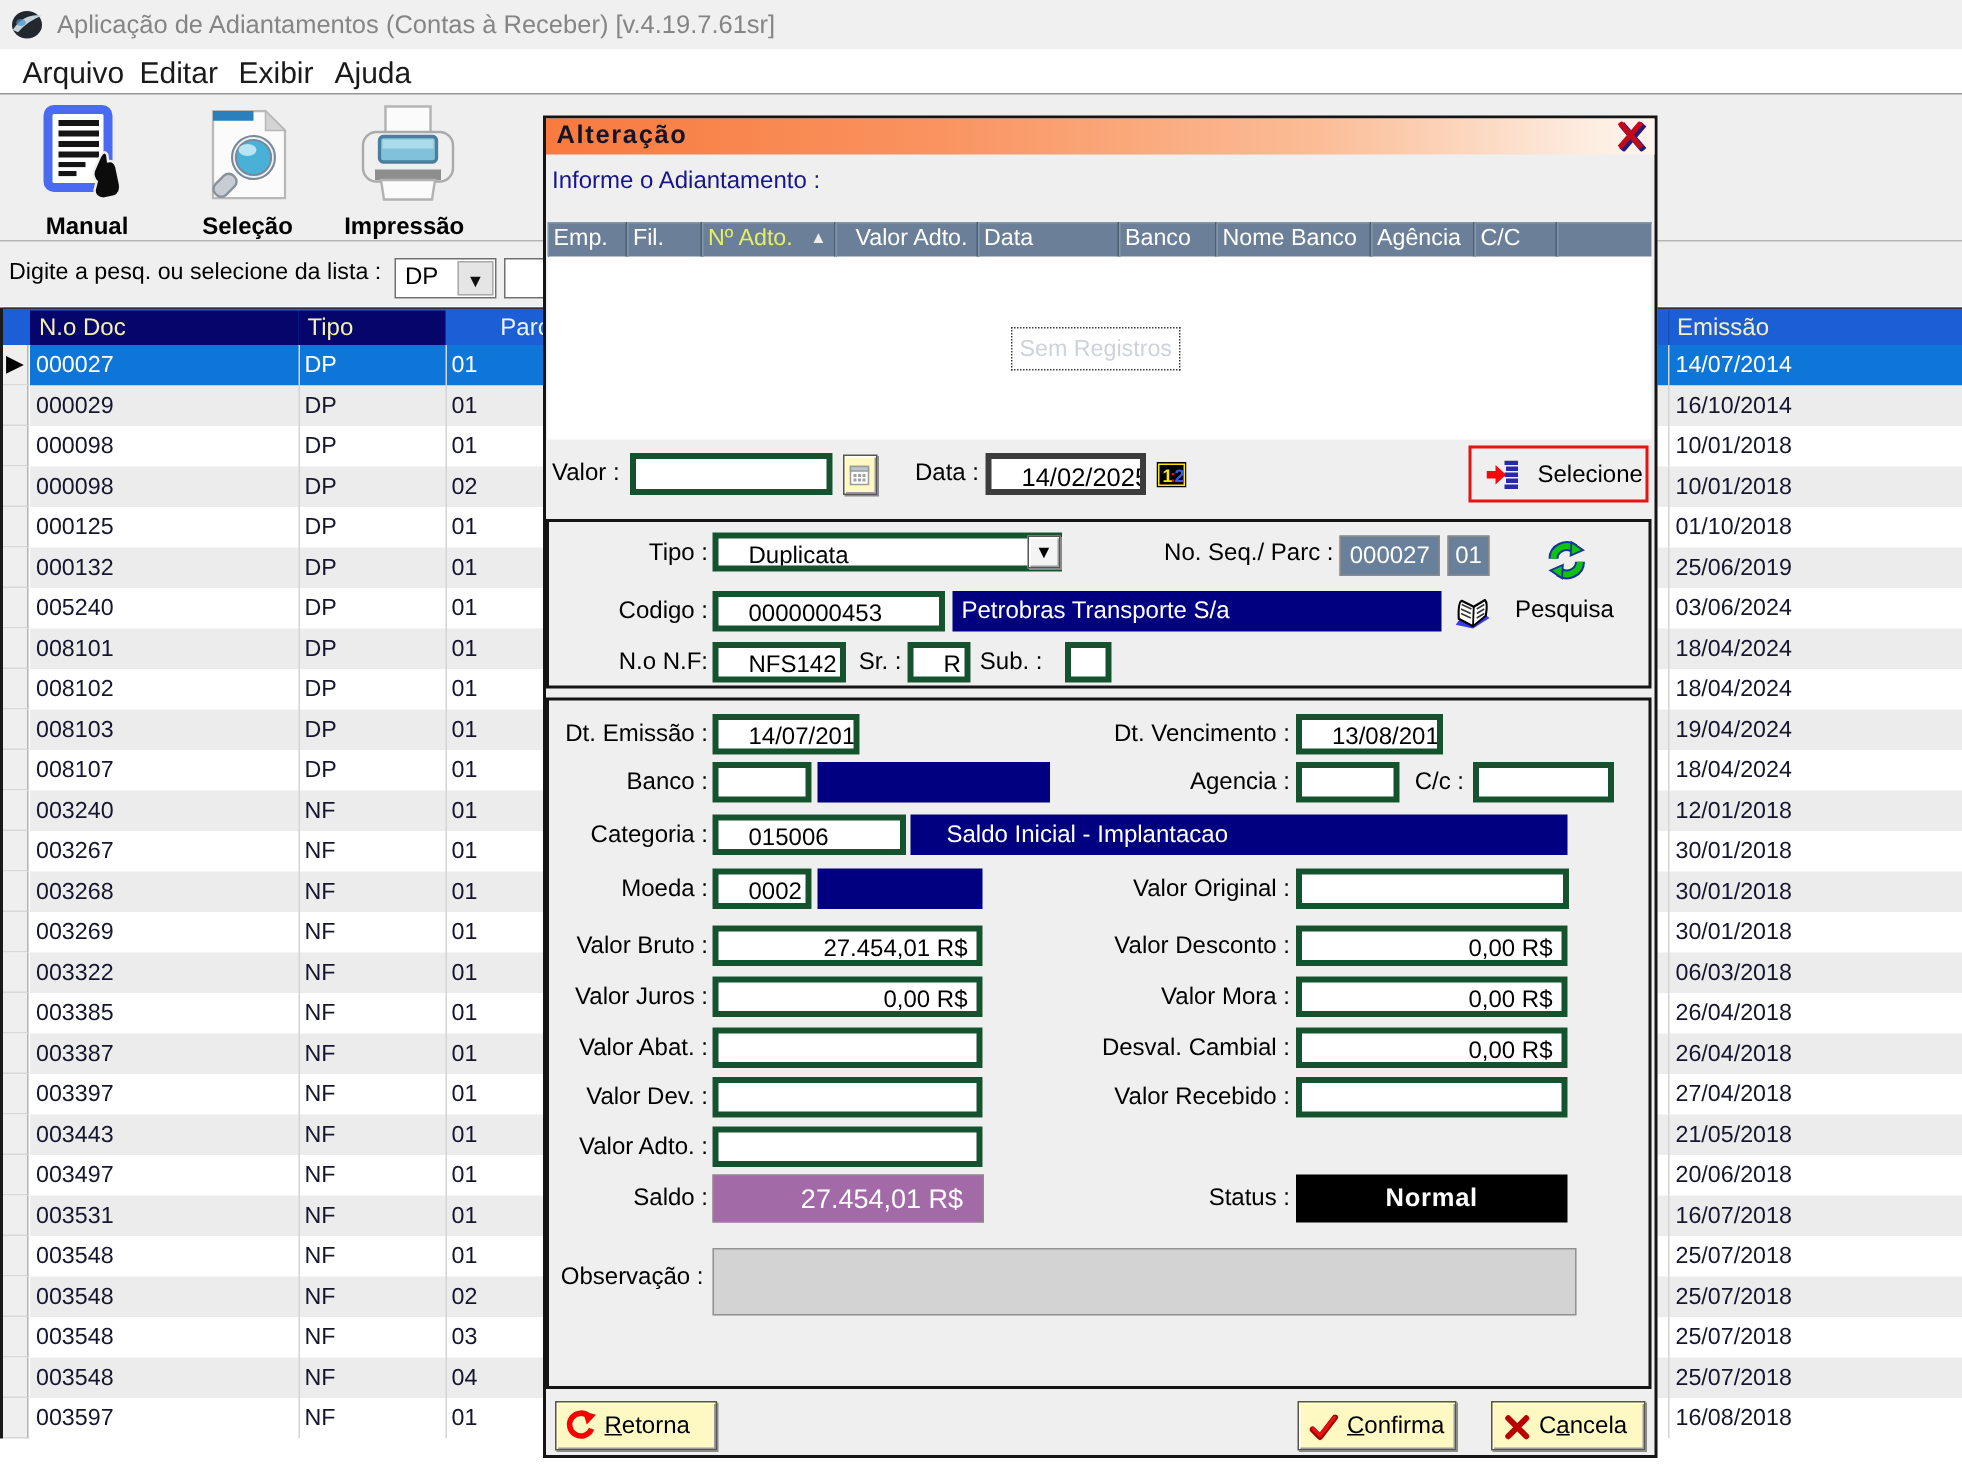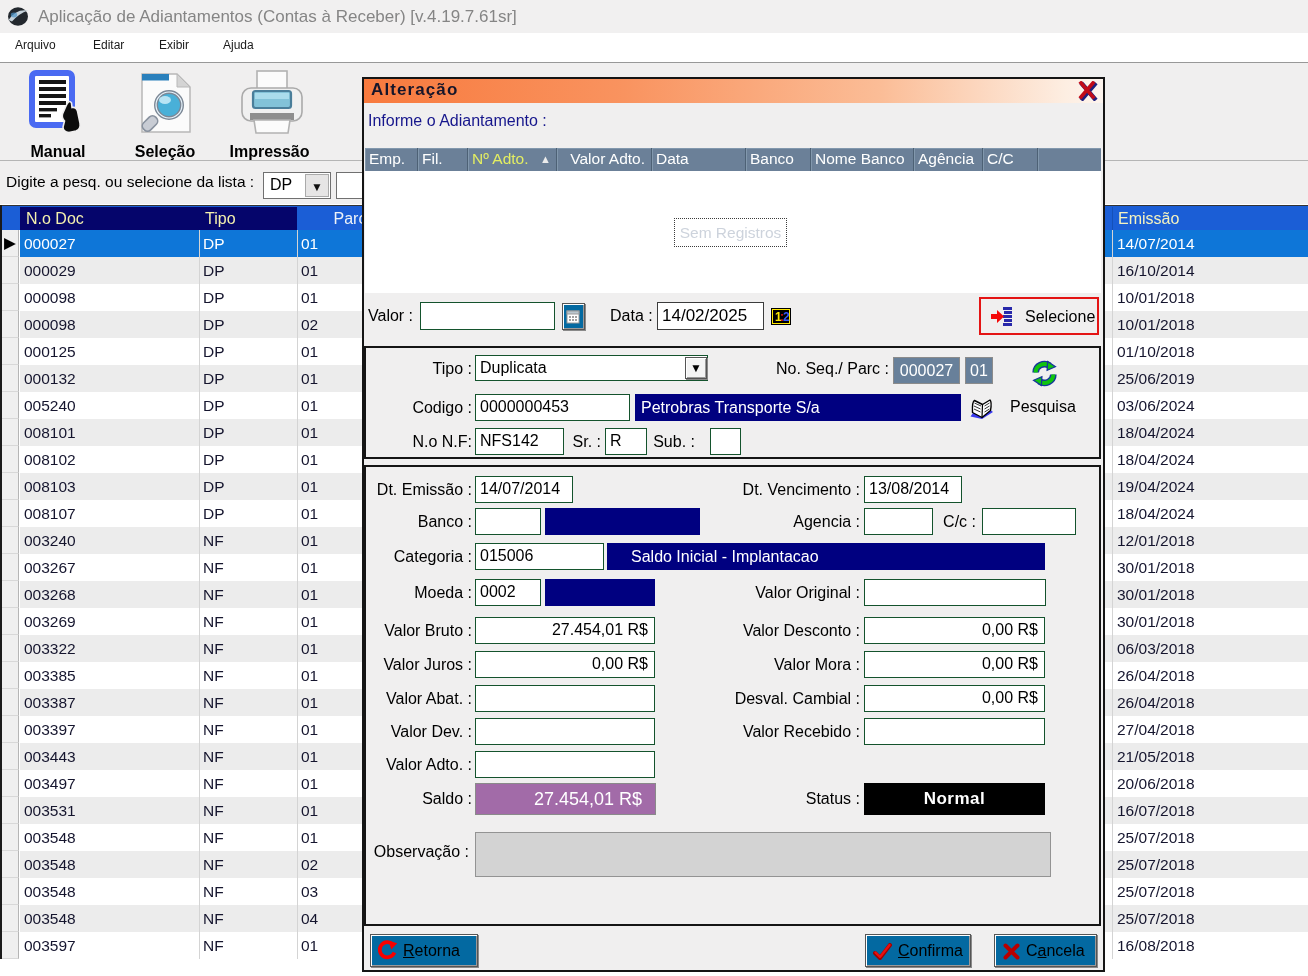--- a/index.html
+++ b/index.html
@@ -3,21 +3,21 @@
 <meta charset="utf-8">
 <style>
 * { margin:0; padding:0; box-sizing:border-box; }
 html,body { width:1308px; height:976px; overflow:hidden; }
 body { font-family:"Liberation Sans", sans-serif; font-size:16px; color:#000; background:#fff; position:relative; }
 
 
 #titlebar { position:absolute; left:0; top:0; width:1308px; height:33px; background:#f1f0f0; }
 #titlebar .ttl { position:absolute; left:38px; top:7px; font-size:17px; color:#858585; }
 #menubar { position:absolute; left:0; top:33px; width:1308px; height:29px; background:#fff; }
-#menubar span { position:absolute; top:5px; font-size:12px; color:#1a1a1a; }
+#menubar span { position:absolute; top:5px; font-size:20px; color:#1a1a1a; }
 #toolbar { position:absolute; left:0; top:62px; width:1308px; height:98px; background:#f0efef; border-top:1px solid #989898; }
 .tlabel { position:absolute; top:80px; font-weight:bold; font-size:16px; color:#000; text-align:center; }
 #searchrow { position:absolute; left:0; top:160px; width:1308px; height:44px; background:#f0efef; border-top:1px solid #b5b5b5; }
 #searchrow .lab { position:absolute; left:6px; top:12px; font-size:15.5px; }
 #dpcombo { position:absolute; left:263px; top:11px; width:68px; height:27px; background:#fff; border:1px solid #707070; }
 #dpcombo .txt { position:absolute; left:6px; top:3px; }
 #dpcombo .btn { position:absolute; right:1px; top:1px; width:24px; height:23px; background:#e6e5e5; border:1px solid #aaa; font-size:12px; text-align:center; line-height:24px; color:#111; }
 #searchrow .inp2 { position:absolute; left:336px; top:11px; width:90px; height:27px; background:#fff; border:1px solid #707070; }
 
 
@@ -35,31 +35,31 @@
 .c3 { left:281px; width:80px; }
 .c4 { left:1092px; width:196px; border-left:1px solid #d4d4d4; padding-left:4px; }
 .vsep { position:absolute; top:25px; width:1px; background:#d4d4d4; height:729px; z-index:3; }
 
 
 #dlg { position:absolute; left:362px; top:77px; width:743px; height:895px; background:#f0efef; border:2px solid #151515; z-index:10; }
 #dtitle { position:absolute; left:0; top:0; width:739px; height:24px; background:linear-gradient(90deg,#f87a3e 0%,#f9935f 35%,#fbbd97 70%,#fdeee2 95%,#fdf4ee 100%); }
 #dtitle b { position:absolute; left:7px; top:1px; font-size:17px; color:#15152a; letter-spacing:1.1px;text-align:center; }
 .lbl { position:absolute; white-space:nowrap; color:#000; line-height:18px; }
 .rlbl { position:absolute; white-space:nowrap; color:#000; text-align:right; line-height:18px; }
-.inp { position:absolute; background:#fff; border:1px solid #14532d; height:26px; line-height:24px; padding-left:4px; white-space:nowrap; overflow:hidden; }
+.inp { position:absolute; background:#fff; border:4px solid #14532d; height:26px; line-height:24px; padding-left:20px; white-space:nowrap; overflow:hidden; }
 .navy { position:absolute; background:#000080; color:#fff; height:26px; line-height:26px; padding-left:6px; white-space:nowrap; overflow:hidden; }
 .gbox { position:absolute; border:2px solid #151515; }
 
 
 #dgrid { position:absolute; left:1px; top:69px; width:736px; height:145px; background:#fff; }
 .dh { position:absolute; top:0; height:23px; background:#6b8098; color:#fff; font-size:15.5px; line-height:22px; padding-left:4px; border-right:1px solid #4d6175; box-shadow:inset 1px 1px 0 #8298ad; overflow:hidden; white-space:nowrap; }
 #semreg { position:absolute; left:309px; top:70px; width:113px; height:29px; border:1px dotted #3c3c3c; color:#cdd3dc; font-size:15.5px; text-align:center; line-height:27px; }
 
 
-.btn3d { position:absolute; background:#0369a1; border:1px solid #555; box-shadow:inset 1px 1px 0 #fff, inset -1px -1px 0 #9a9a9a, 1px 1px 0 #8a8a8a; text-align:center; }
+.btn3d { position:absolute; background:#fef9c3; border:1px solid #555; box-shadow:inset 1px 1px 0 #fff, inset -1px -1px 0 #9a9a9a, 1px 1px 0 #8a8a8a; text-align:center; }
 </style>
 </head>
 <body>
 <div id="titlebar">
   <svg style="position:absolute;left:7px;top:6px;" width="23" height="21" viewBox="0 0 23 21">
     <ellipse cx="11" cy="10.5" rx="10" ry="9.2" fill="#23282e"></ellipse>
     <path d="M1.5 14 Q 9 2.5 21 4.5 Q 12 7.5 5 15.5 Z" fill="#c6d2da"></path>
     <ellipse cx="7" cy="9" rx="3.2" ry="2.4" fill="#4c93c8" opacity="0.7"></ellipse>
   </svg>
   <span class="ttl">Aplicação de Adiantamentos (Contas à Receber) [v.4.19.7.61sr]</span>

